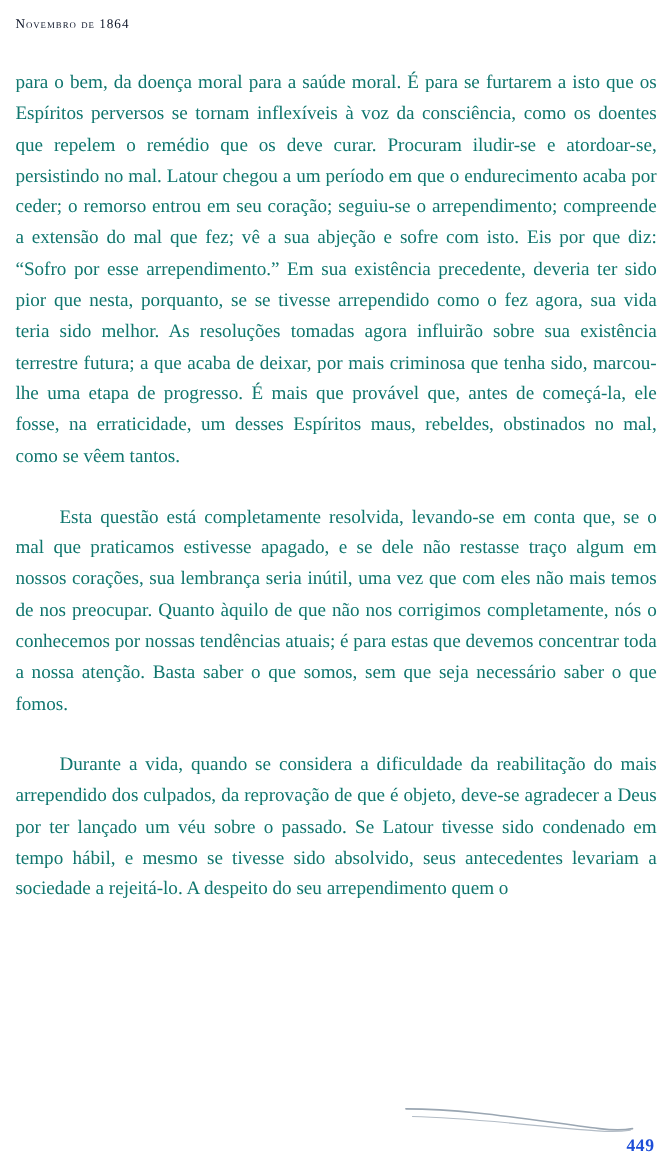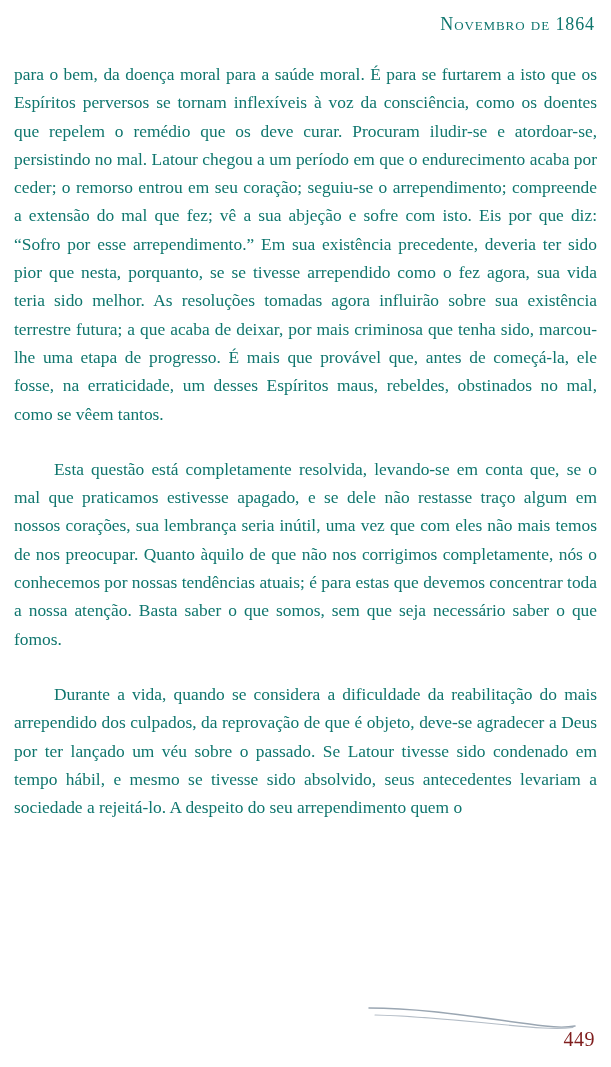--- a/index.html
+++ b/index.html
@@ -17,25 +17,24 @@
   }
   .page {
     position: absolute;
     left: 0; top: 0;
     width: 611px;
     height: 1067px;
     box-sizing: border-box;
     padding: 0 14px 0 14px;
   }
   .running-head {
-    text-align: right;
     font-variant: small-caps;
-    font-size: 18px;
+    font-size: 12px;
     letter-spacing: 0.9px;
-    color: #0f766e;
+    color: #0f172a;
     padding-right: 2px;
     padding-top: 14px;
     height: 30px;
   }
   .body-text {
     margin-top: 16px;
     font-size: 17.4px;
     line-height: 28.3px;
     text-align: justify;
     text-justify: inter-word;
@@ -64,24 +63,24 @@
     height: 26px;
     overflow: hidden;
   }
   .footer-rule svg {
     display: block;
   }
   .page-number {
     position: absolute;
     right: 16px;
     bottom: 6px;
-    font-size: 20px;
-    font-weight: normal;
+    font-size: 16px;
+    font-weight: bold;
     letter-spacing: 0.5px;
-    color: #7f1d1d;
+    color: #1d4ed8;
   }
 </style>
 </head>
 <body>
 
 <div class="page">
 
   <div class="running-head">Novembro de 1864</div>
 
   <div class="body-text">

